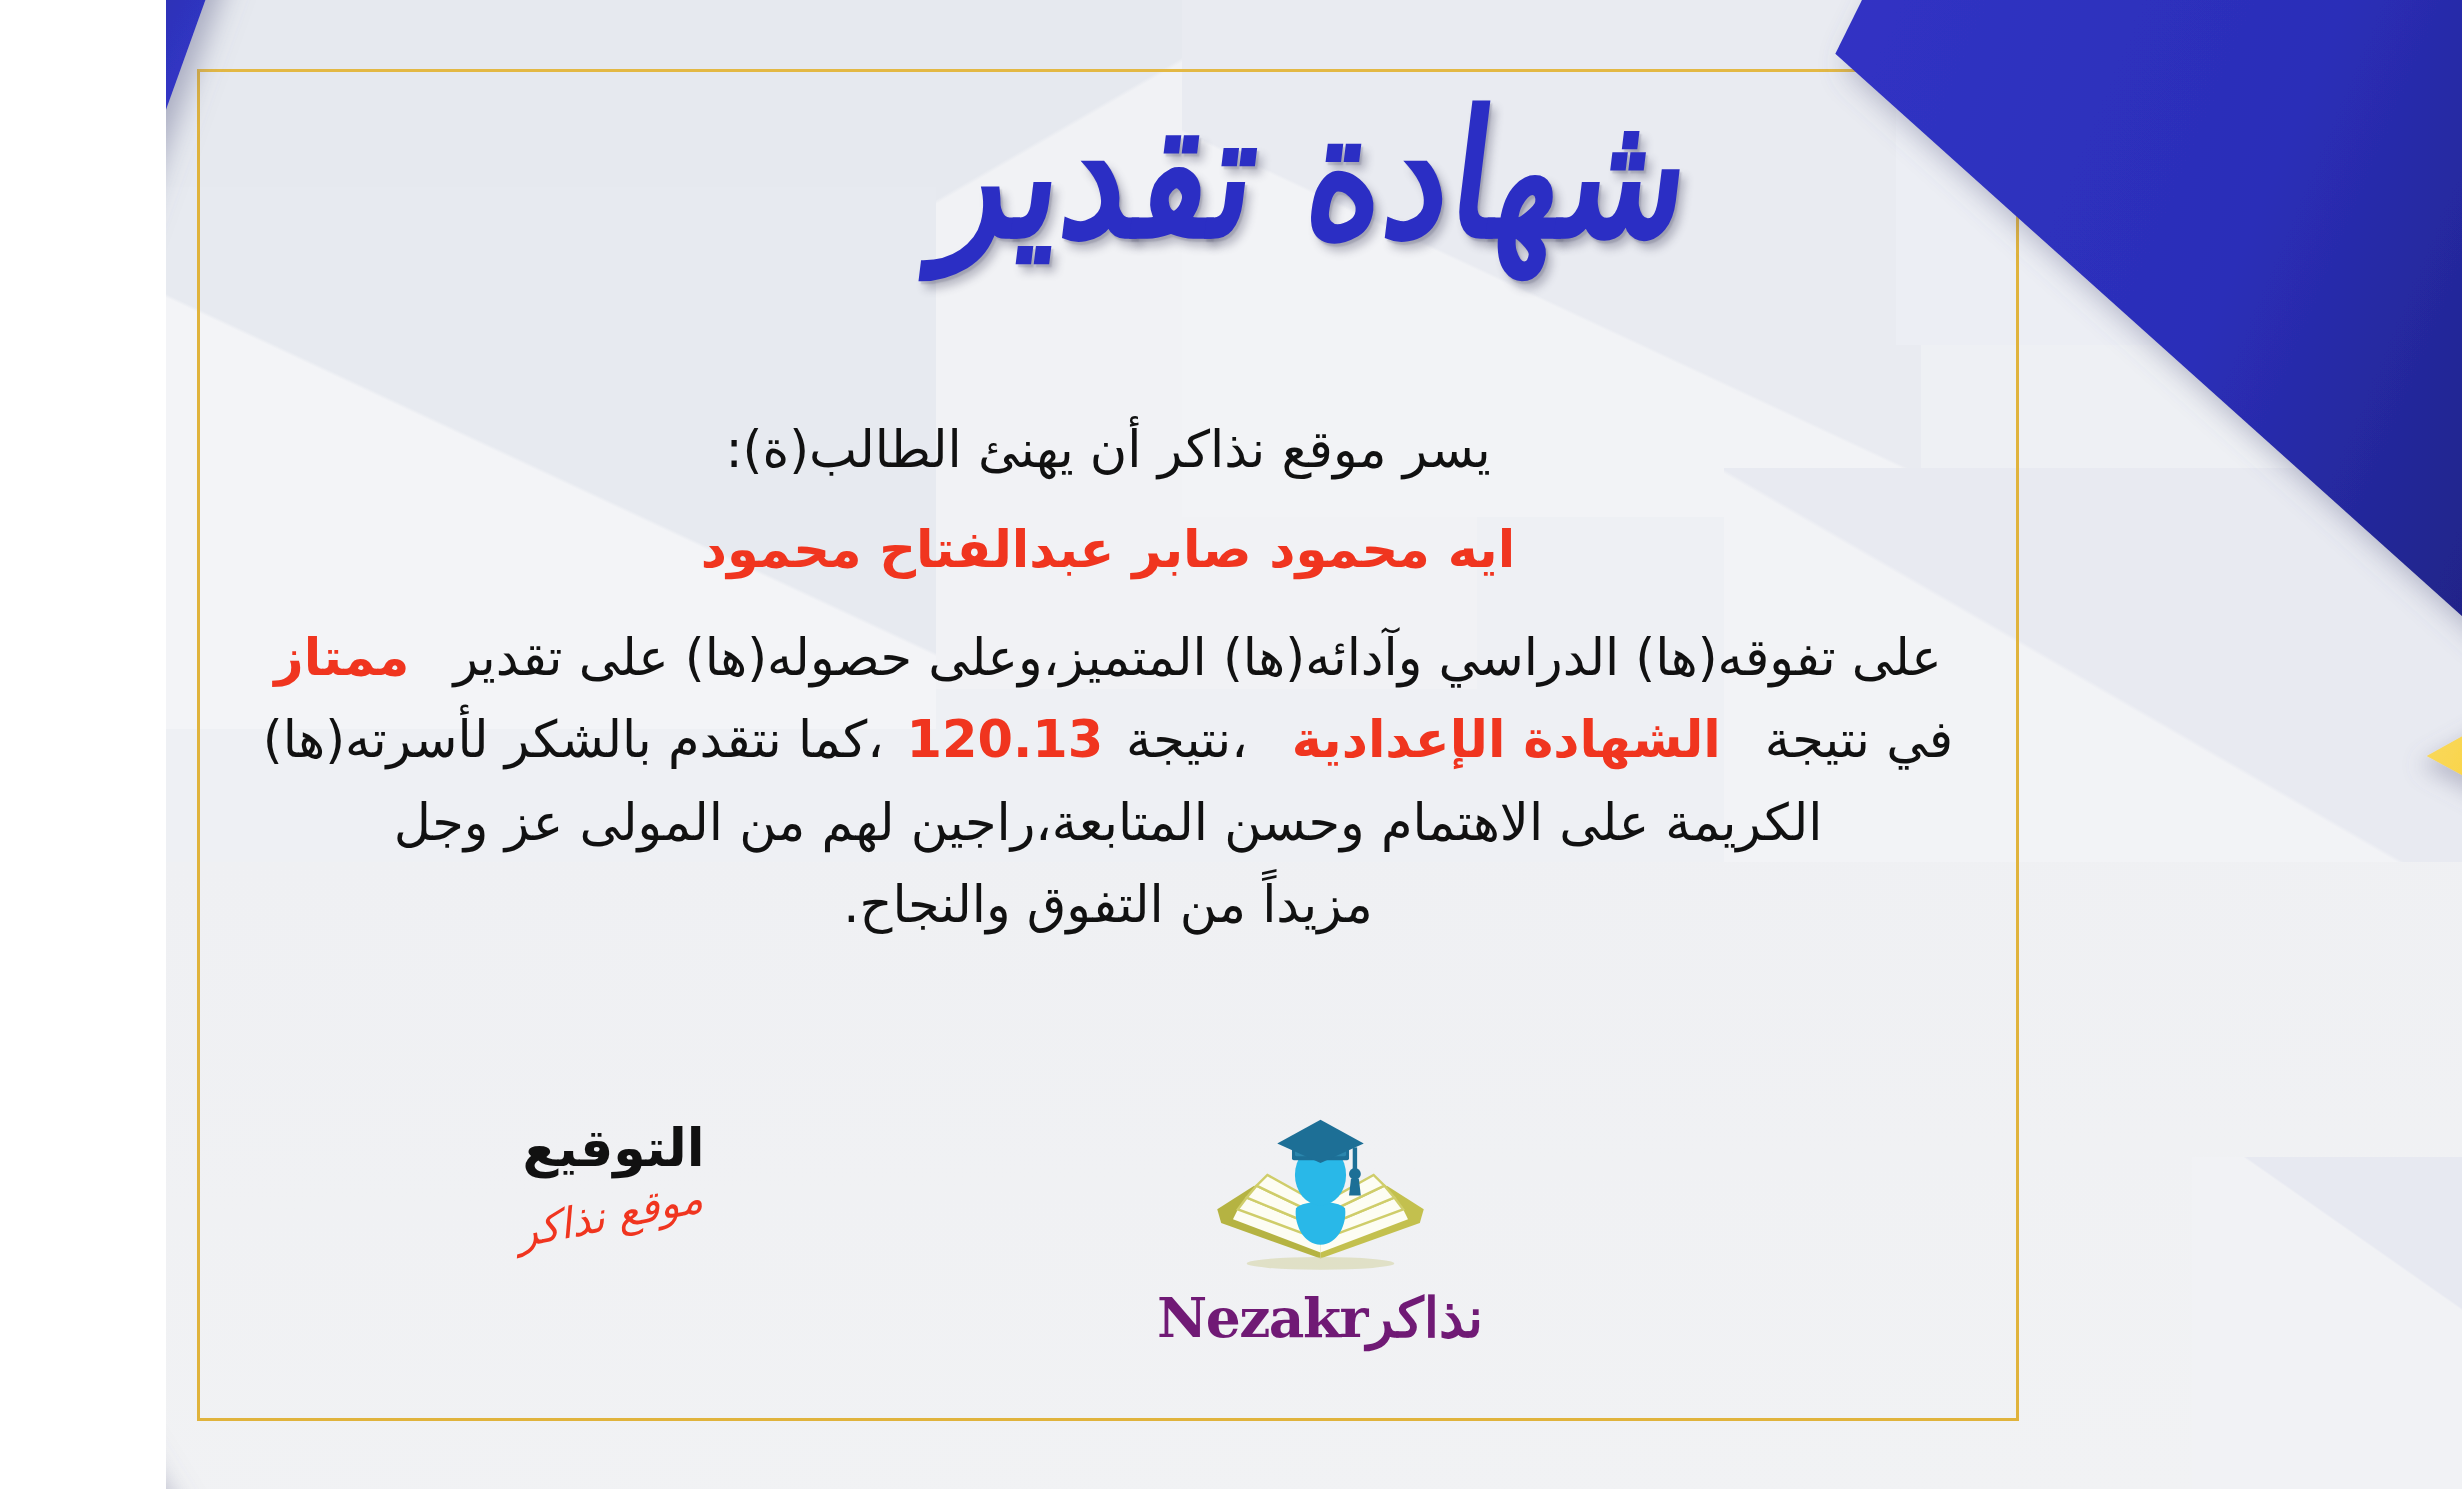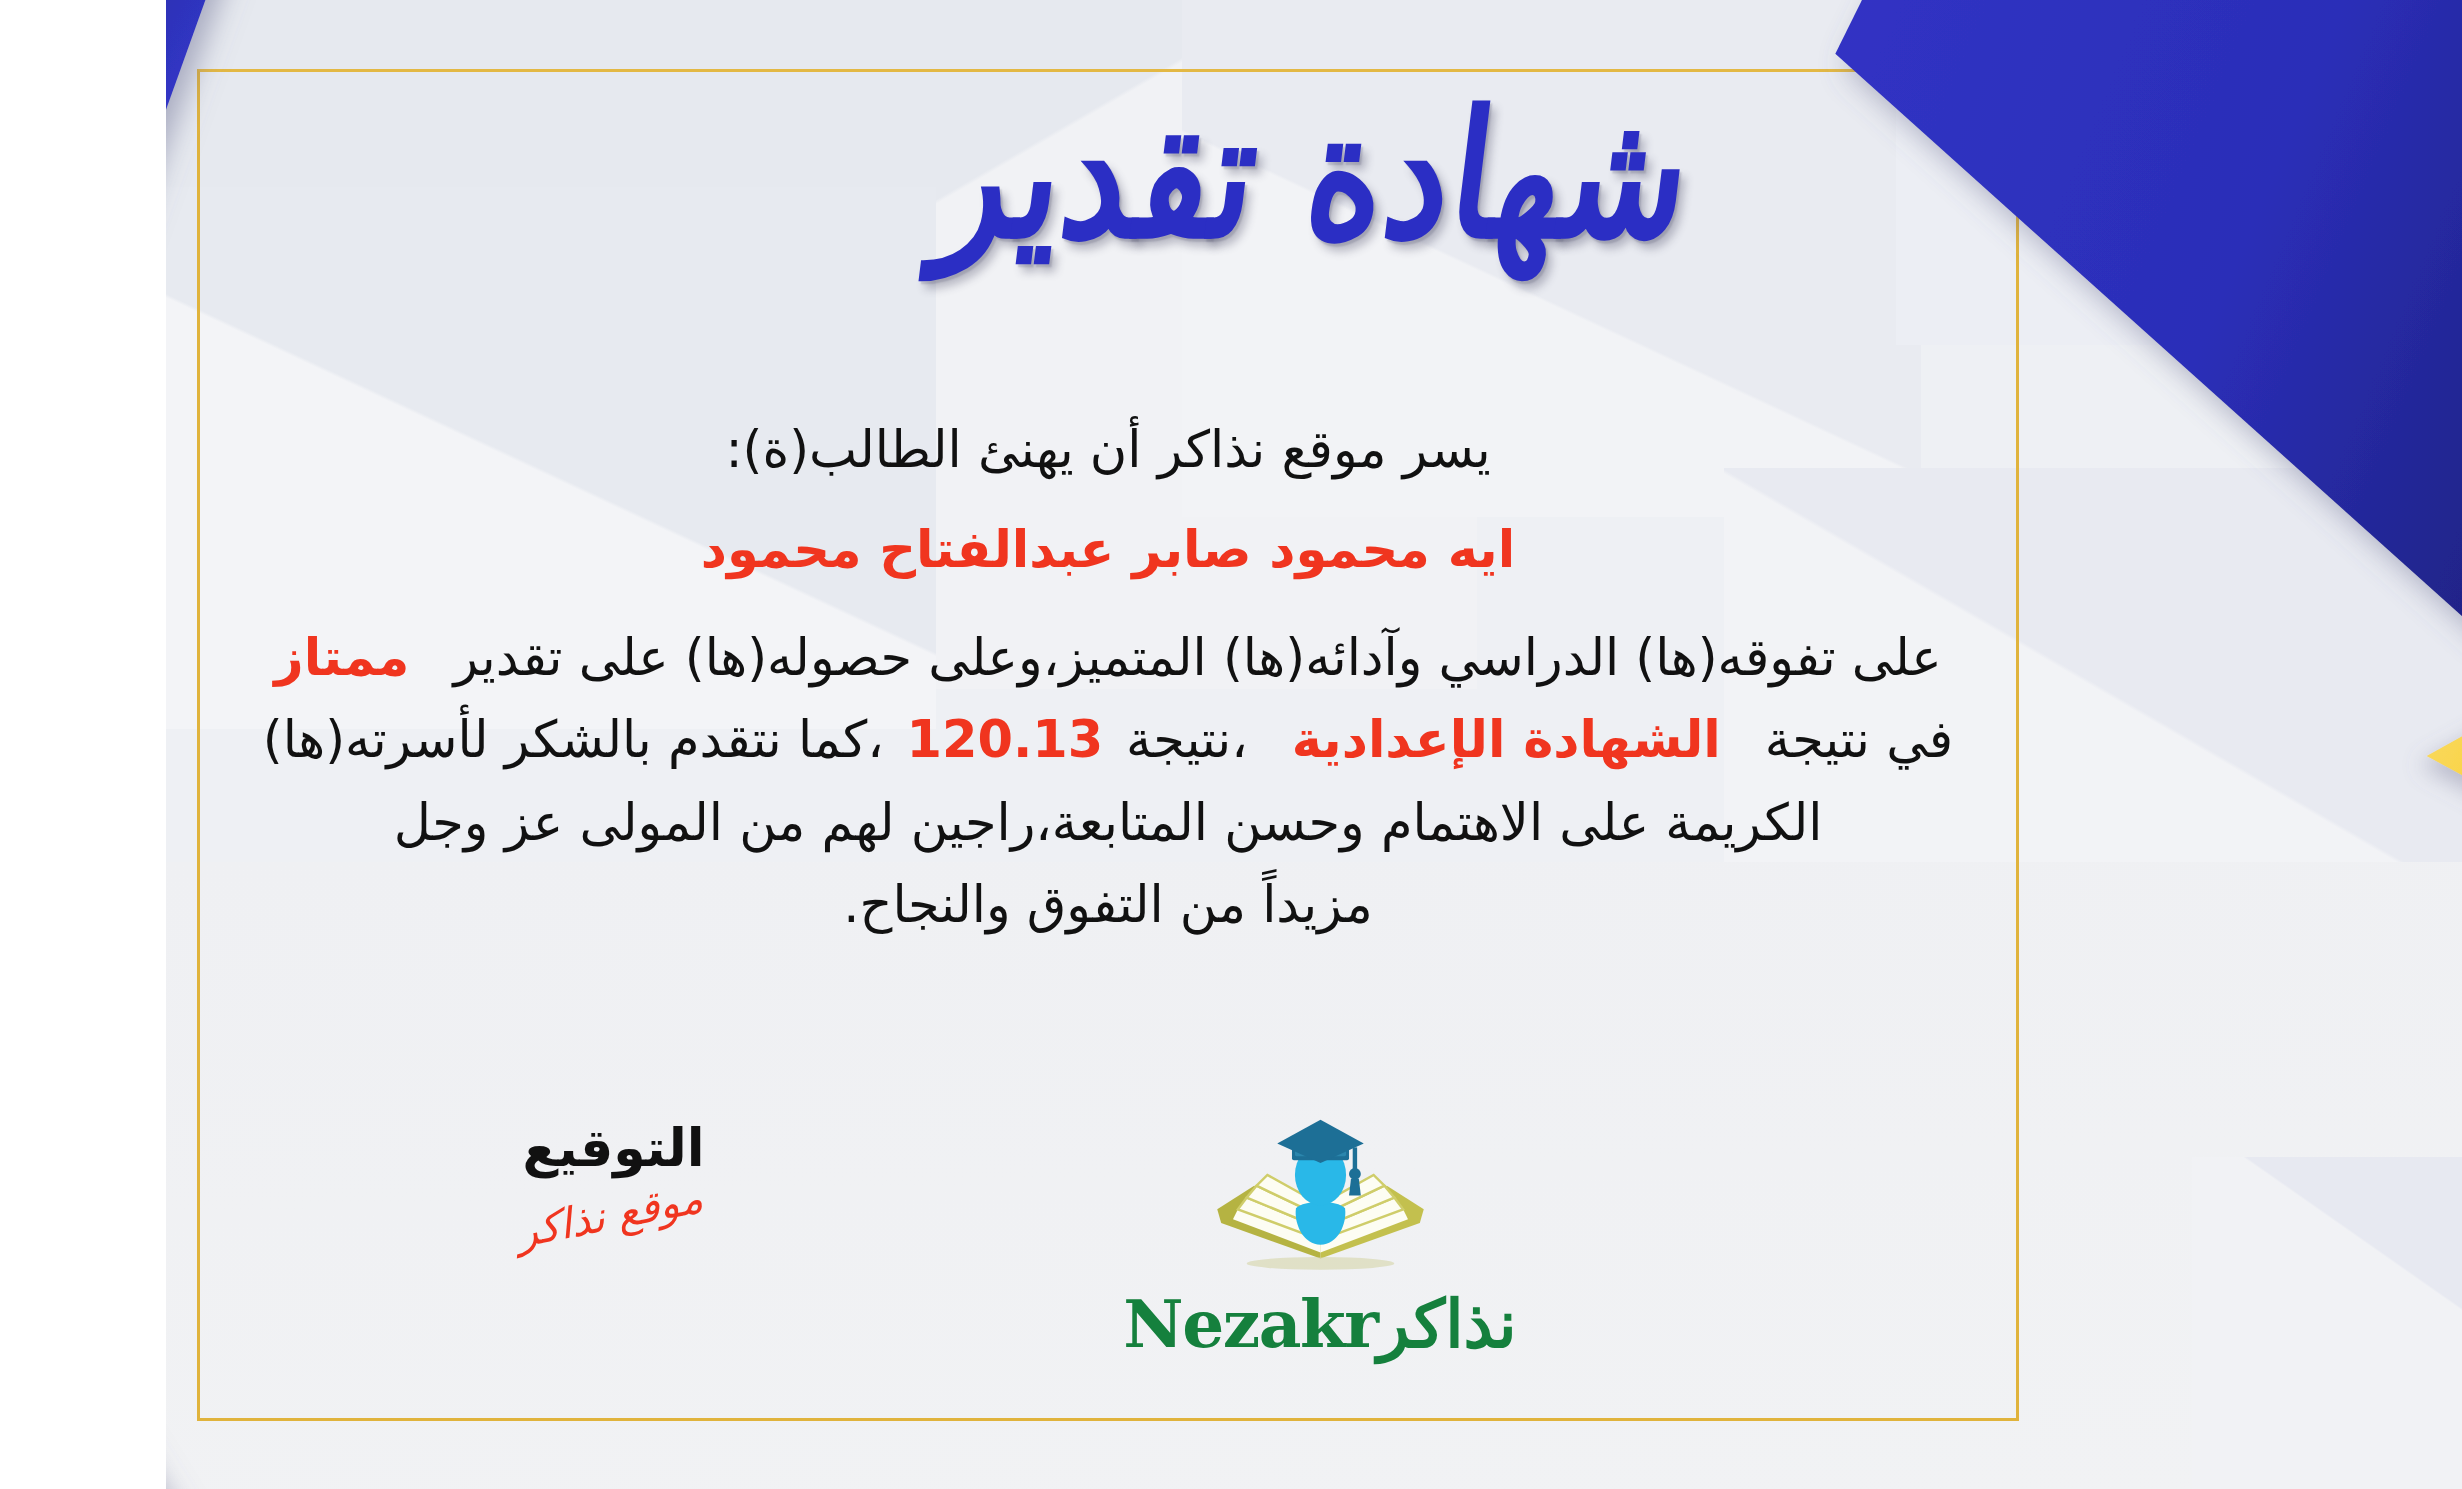--- a/index.html
+++ b/index.html
@@ -129,23 +129,23 @@
   #logo-block{
     position:absolute;
     top:1111px; left:1123px;
     width:394px;
     text-align:center;
   }
   #logo-mark{ width:227px; height:177px; display:block; margin:0 auto; }
   #logo-text{
     margin-top:-3px;
     font-family:"DejaVu Serif", serif;
-    font-size:66px;
+    font-size:55px;
     font-weight:700;
-    color:#15803d;
+    color:#701a75;
     letter-spacing:-1.5px;
     direction:rtl;
     white-space:nowrap;
   }
 </style>
 </head>
 <body>
 
 <div id="certificate">
 

